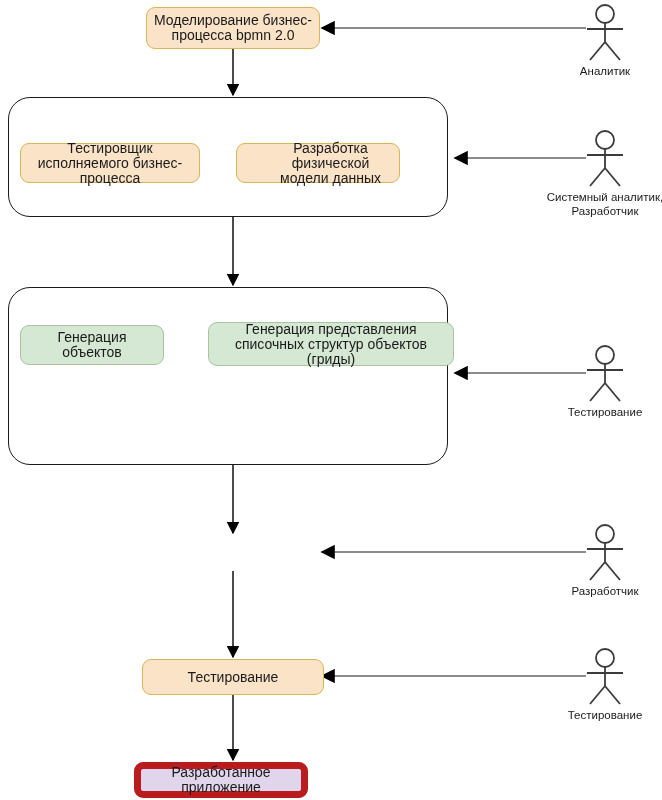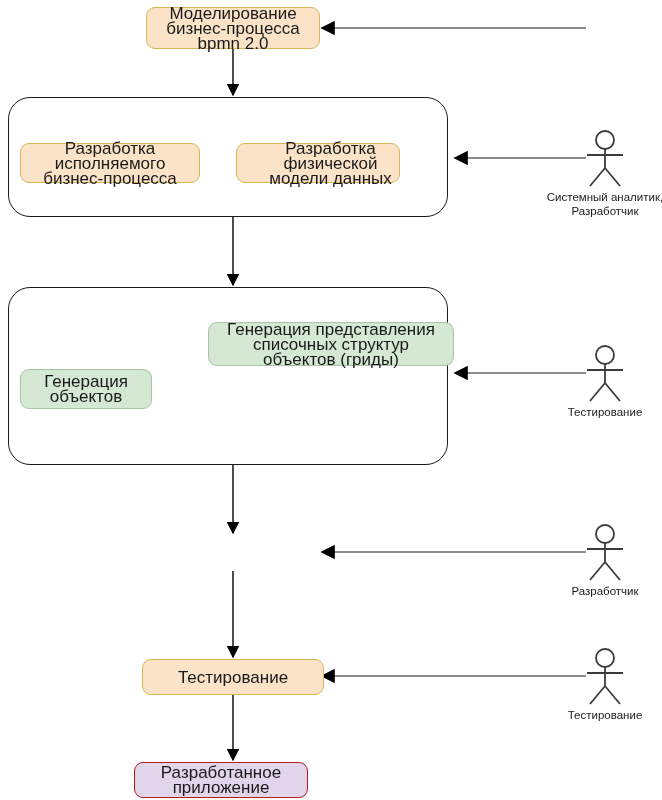--- a/index.html
+++ b/index.html
@@ -18,36 +18,36 @@
     overflow: hidden;
   }
   .node {
     position: absolute;
     box-sizing: border-box;
     display: flex;
     align-items: center;
     justify-content: center;
     text-align: center;
     border-radius: 9px;
-    font-size: 17px;
+    font-size: 14px;
     line-height: 15px;
     color: #1a1a1a;
     padding: 3px 6px;
   }
   .node-orange {
     background: #fbe3c8;
     border: 1px solid #d6b656;
   }
   .node-green {
     background: #d5e8d4;
     border: 1px solid #a9c4a3;
   }
   .node-purple {
     background: #e1d5ec;
-    border: 1px solid #b91c1c;
+    border: 7px solid #b91c1c;
   }
   .group {
     position: absolute;
     box-sizing: border-box;
     border: 1.6px solid #1a1a1a;
     border-radius: 22px;
     background: #ffffff;
   }
   .actor {
     position: absolute;
@@ -99,34 +99,44 @@
         <line x1="586" y1="676" x2="322" y2="676"></line>
       </g>
     </svg>
   </div>
 
   <div class="group" style="left:8px;top:97px;width:440px;height:120px;"></div>
   <div class="group" style="left:8px;top:287px;width:440px;height:178px;"></div>
 
   <div class="node node-orange" style="left:146px;top:7px;width:174px;height:42px;">Моделирование бизнес-процесса bpmn 2.0</div>
 
-  <div class="node node-orange" style="left:20px;top:143px;width:180px;height:40px;">Разработка исполняемого бизнес-процесса</div>
+  <div class="node node-orange" style="left:20px;top:143px;width:180px;height:40px;">Тестировщик исполняемого бизнес-процесса</div>
 
   <div class="node node-orange" style="left:236px;top:143px;width:164px;height:40px;padding-left:31px;">Разработка физической модели данных</div>
 
-  <div class="node node-green" style="left:20px;top:325px;width:132px;height:40px;margin-top:44px;">Генерация объектов</div>
+  <div class="node node-green" style="left:20px;top:325px;width:144px;height:40px;">Генерация объектов</div>
 
   <div class="node node-green" style="left:208px;top:322px;width:246px;height:44px;">Генерация представления списочных структур объектов (гриды)</div>
 
 
 
   <div class="node node-orange" style="left:142px;top:659px;width:182px;height:36px;text-align:right;">Тестирование</div>
 
   <div class="node node-purple" style="left:134px;top:762px;width:174px;height:36px;">Разработанное приложение</div>
 
+  <div class="actor" style="left:560px;top:2px;">
+    <svg width="56" height="60" viewBox="0 0 56 60">
+      <circle cx="28" cy="12" r="9" fill="none" stroke="#3b3b3b" stroke-width="1.8"></circle>
+      <line x1="28" y1="21" x2="28" y2="40" stroke="#3b3b3b" stroke-width="1.8"></line>
+      <line x1="10" y1="27" x2="46" y2="27" stroke="#3b3b3b" stroke-width="1.8"></line>
+      <line x1="28" y1="40" x2="13" y2="58" stroke="#3b3b3b" stroke-width="1.8"></line>
+      <line x1="28" y1="40" x2="43" y2="58" stroke="#3b3b3b" stroke-width="1.8"></line>
+    </svg>
+    <div class="actor-label">Аналитик</div>
+  </div>
 
   <div class="actor" style="left:560px;top:128px;">
     <svg width="56" height="60" viewBox="0 0 56 60">
       <circle cx="28" cy="12" r="9" fill="none" stroke="#3b3b3b" stroke-width="1.8"></circle>
       <line x1="28" y1="21" x2="28" y2="40" stroke="#3b3b3b" stroke-width="1.8"></line>
       <line x1="10" y1="27" x2="46" y2="27" stroke="#3b3b3b" stroke-width="1.8"></line>
       <line x1="28" y1="40" x2="13" y2="58" stroke="#3b3b3b" stroke-width="1.8"></line>
       <line x1="28" y1="40" x2="43" y2="58" stroke="#3b3b3b" stroke-width="1.8"></line>
     </svg>
     <div class="actor-label" style="width:122px;margin-left:-16px;">Системный аналитик,

